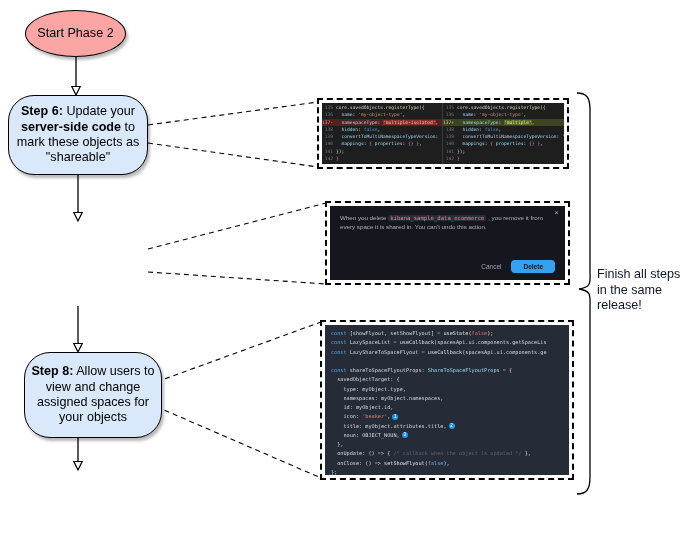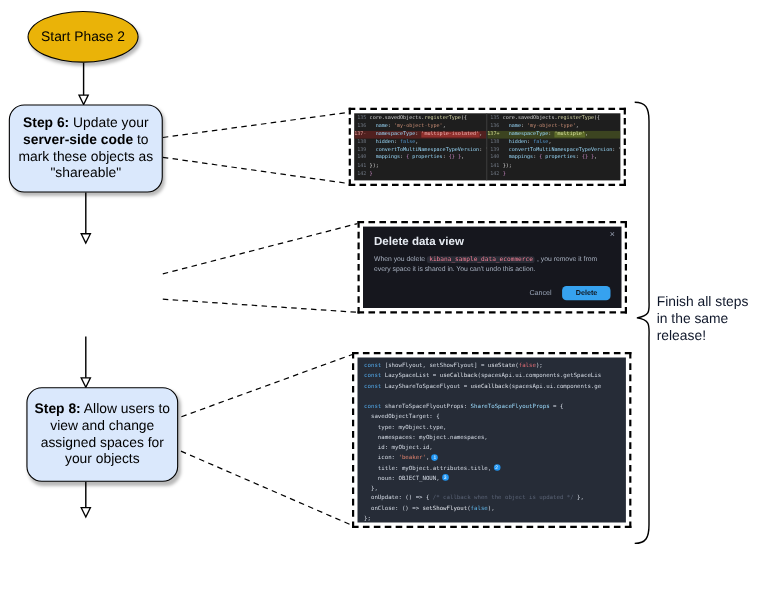--- a/index.html
+++ b/index.html
@@ -9,22 +9,22 @@
     font-family:"Liberation Sans", sans-serif; overflow:hidden;
   }
   svg.overlay { position:absolute; left:0; top:0; width:691px; height:535px; }
 
   
   .node {
     position:absolute; display:flex; align-items:center; justify-content:center;
     text-align:center; color:#000; font-size:12.6px; line-height:1.22;
     box-shadow:2px 3px 3px rgba(0,0,0,0.28);
   }
-  .ellipse { background:#eab308; border:1.6px solid #000; border-radius:50%; }
-  .stepbox { background:#dae8fc; border:1.6px solid #000; border-radius:14px; padding:20px 2px;justify-content:flex-end; }
+  .ellipse { background:#fca5a5; border:1.6px solid #000; border-radius:50%; }
+  .stepbox { background:#dae8fc; border:1.6px solid #000; border-radius:26px; padding:20px 2px;justify-content:flex-end; }
   #start  { left:25px;  top:10px;  width:101px; height:47px; }
   #step6  { left:8px;   top:95px;  width:140px; height:80px; }
   #step7  { left:6px;   top:222px; width:142px; height:84px; }
   #step8  { left:24px;   top:352px; width:138px; height:86px; }
   #finish { left:25px;  top:471px; width:103px; height:49px; }
   .bold { font-weight:bold; }
 
   
   .panel { position:absolute; border:2.5px dashed #000; background:#fff; padding:3px; }
   #diff-panel   { left:317px; top:98px;  width:252px; height:71px; }
@@ -140,21 +140,20 @@
           <div class="crow"><span class="gut">140</span><span class="tok-b">  mappings</span><span class="tok-w">: </span><span class="tok-m">{ </span><span class="tok-b">properties</span><span class="tok-w">: </span><span class="tok-m">{}</span><span class="tok-m"> }</span><span class="tok-w">,</span></div>
           <div class="crow"><span class="gut">141</span><span class="tok-w">});</span></div>
           <div class="crow"><span class="gut">142</span><span class="tok-m">}</span></div>
         </div>
     </div>
   </div>
 
   <div class="panel" id="dialog-panel">
     <div class="dialog-inner">
       <div class="dlg-close">×</div>
-      <div class="dlg-title">Delete data view</div>
       <div class="dlg-body"><span>When you delete </span><span class="dlg-code">kibana_sample_data_ecommerce</span><span> , you remove it from every space it is shared in. You can't undo this action.</span></div>
       <div class="dlg-actions">
         <span class="dlg-cancel">Cancel</span>
         <button class="dlg-delete">Delete</button>
       </div>
     </div>
   </div>
 
   <div class="panel" id="code-panel">
     <div class="code-inner">

